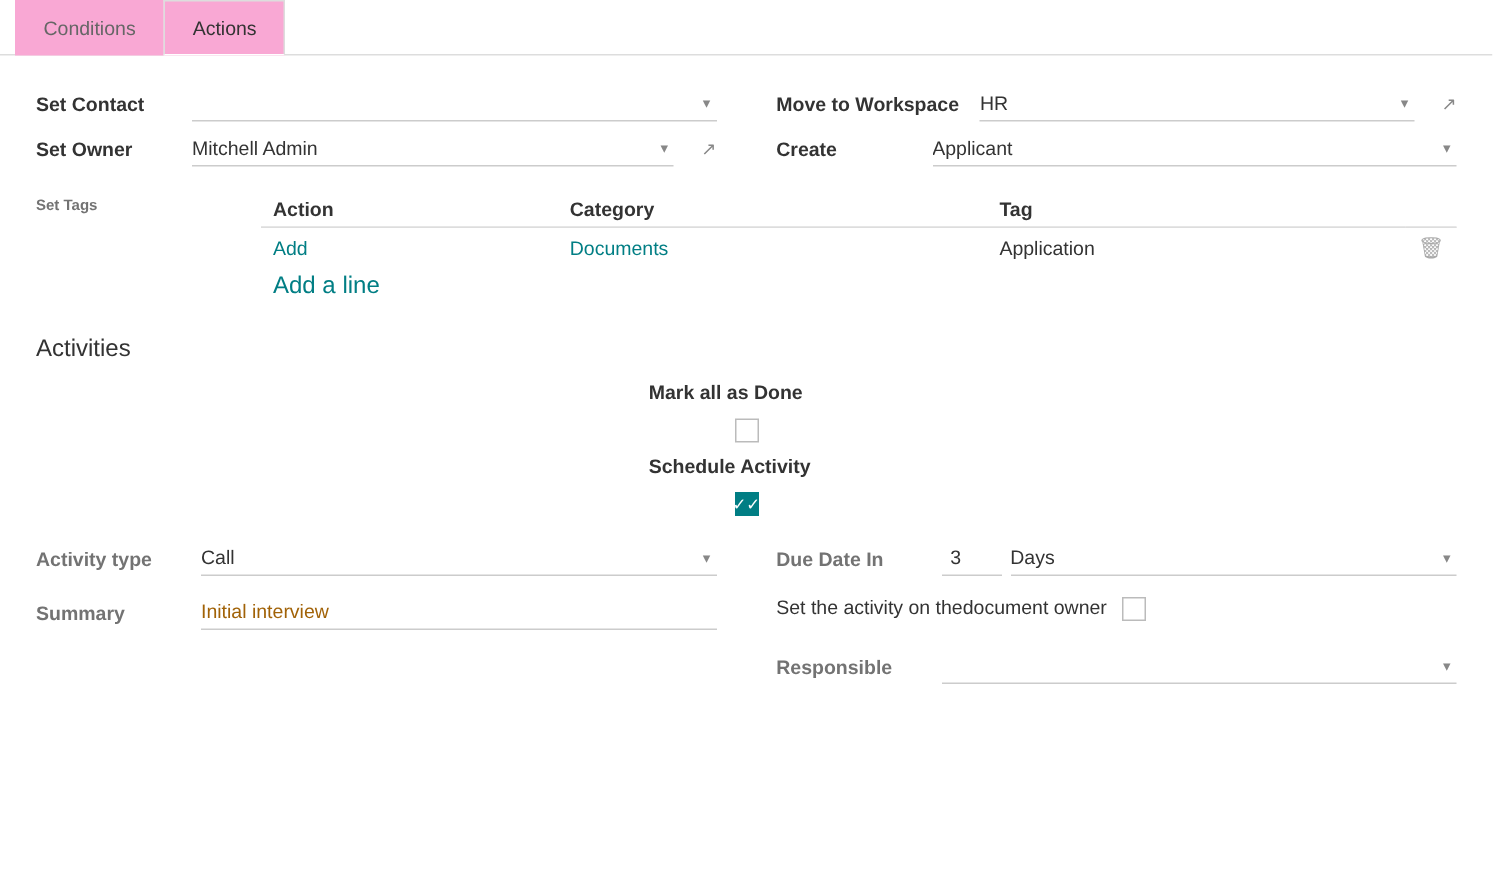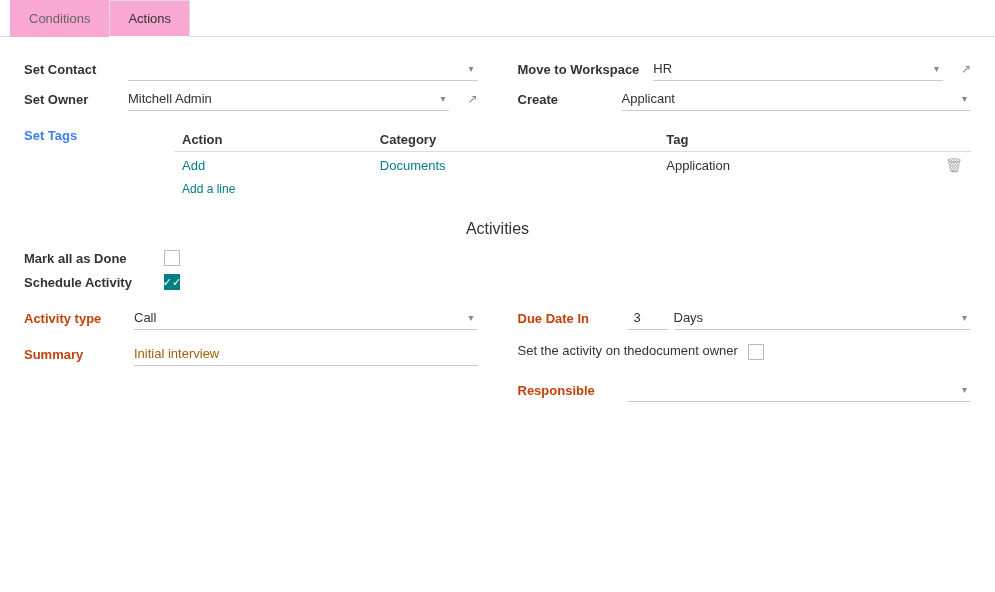--- a/index.html
+++ b/index.html
@@ -59,43 +59,43 @@
     .external-link {
       color: #888;
       font-size: 12px;
       cursor: pointer;
       margin-left: 4px;
       text-decoration: none;
     }
 
     
     .tags-section { margin-bottom: 20px; }
-    .tags-label { font-weight: 600; font-size: 13px; color: #3b82f6; margin-bottom: 8px; width: 110px; }
+    .tags-label { font-weight: 600; font-size: 10px; color: #737373; margin-bottom: 8px; width: 110px; }
     .tags-table { width: 100%; border-collapse: collapse; }
     .tags-table th {
       text-align: left;
       font-weight: 600;
       font-size: 13px;
       color: #333;
       padding: 4px 8px;
       border-bottom: 1px solid #ddd;
       margin-top: 36px;
     }
     .tags-table td {
       padding: 5px 8px;
       font-size: 13px;
       color: #333;
     }
     .tags-table td.link-text { color: #017e84; }
-    .add-line { color: #017e84; cursor: pointer; font-size: 12px; padding: 4px 8px; display: inline-block; }
+    .add-line { color: #017e84; cursor: pointer; font-size: 16px; padding: 4px 8px; display: inline-block; }
     .delete-btn { color: #aaa; cursor: pointer; font-size: 14px; }
 
     
-    .section-title { font-size: 16px; font-weight: 400; color: #333; margin: 20px 0 12px 0; text-align: center; }
-    .checkbox-row { display: flex; align-items: center; gap: 10px; margin-bottom: 8px; }
+    .section-title { font-size: 16px; font-weight: 400; color: #333; margin: 20px 0 12px 0; }
+    .checkbox-row { display: flex; align-items: center; gap: 10px; margin-bottom: 8px; flex-direction: column; }
     .checkbox-label { font-weight: 600; font-size: 13px; color: #333; min-width: 130px; }
     .checkbox-input {
       width: 16px;
       height: 16px;
       border: 1px solid #bbb;
       background: #fff;
       appearance: none;
       cursor: pointer;
       display: flex;
       align-items: center;
@@ -107,21 +107,21 @@
     }
     .checkbox-input.checked::after {
       content: '✓';
       color: #fff;
       font-size: 11px;
     }
 
     
     .activity-fields { margin-top: 16px; }
     .activity-row { display: flex; gap: 40px; margin-bottom: 12px; }
-    .activity-label { font-weight: 600; font-size: 13px; color: #c2410c; min-width: 100px; white-space: nowrap; }
+    .activity-label { font-weight: 600; font-size: 13px; color: #737373; min-width: 100px; white-space: nowrap; }
     .half { flex: 1; display: flex; align-items: center; gap: 10px; }
   </style>
 </head>
 <body>
 
 <div class="tabs">
   <div class="tab">Conditions</div>
   <div class="tab active">Actions</div>
 </div>
 

